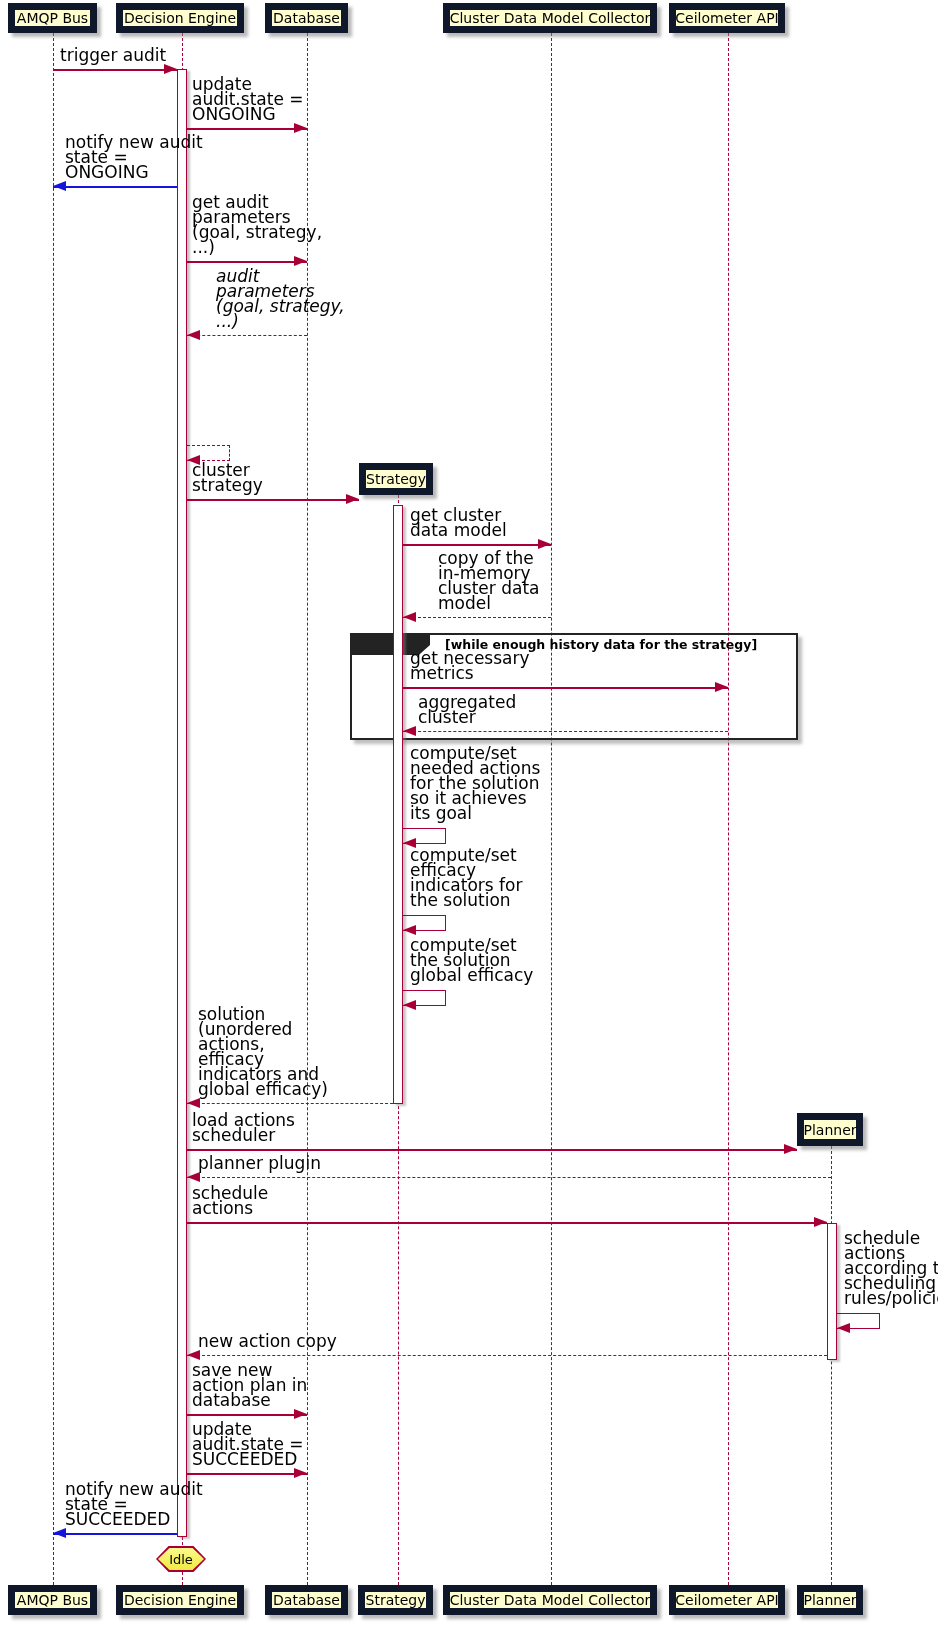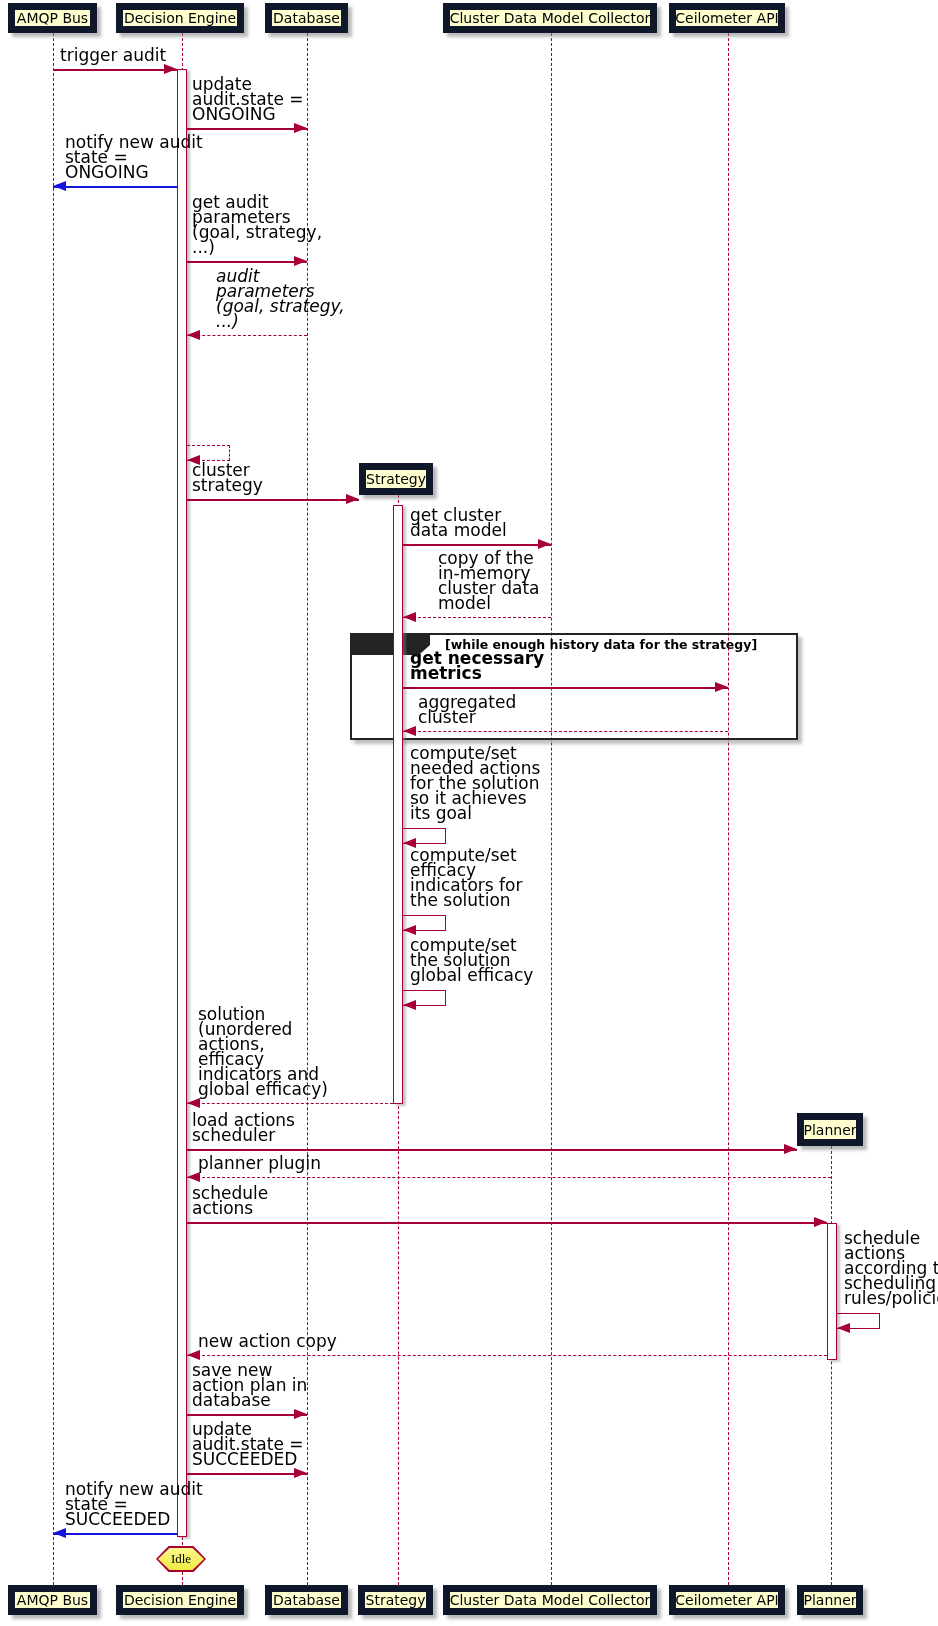--- a/index.html
+++ b/index.html
@@ -34,21 +34,21 @@
       clip-path:polygon(0 0,100% 0,100% 55%,86% 100%,0 100%);
       display:flex;align-items:center;justify-content:center;
       font-size:13px;font-weight:bold;}
   .loop-cond{position:absolute;font-size:12.5px;font-weight:bold;white-space:nowrap;z-index:4;}
   .hex-outer{position:absolute;background:#A80036;z-index:6;
       clip-path:polygon(25% 0,75% 0,100% 50%,75% 100%,25% 100%,0 50%);
       filter:drop-shadow(3px 3px 1px rgba(130,130,130,.5));}
   .hex-inner{position:absolute;left:2px;top:2px;right:2px;bottom:2px;
       background:linear-gradient(180deg,#FCFA8B,#F0E943);
       clip-path:polygon(25% 0,75% 0,100% 50%,75% 100%,25% 100%,0 50%);
-      display:flex;align-items:center;justify-content:center;font-size:13px;font-family:Liberation Serif, serif;}
+      display:flex;align-items:center;justify-content:center;font-size:13px;}
 </style>
 </head>
 <body>
 
 <div id="stage">
     <div class="lifeline" style="left: 53px; top: 33px; height: 1552px;"></div>
     <div class="lifeline" style="left: 182px; top: 33px; height: 1552px;"></div>
     <div class="lifeline" style="left: 307px; top: 33px; height: 1552px;"></div>
     <div class="lifeline" style="left: 398px; top: 495px; height: 1090px;"></div>
     <div class="lifeline" style="left: 551px; top: 33px; height: 1552px;"></div>
@@ -109,21 +109,21 @@
     <div class="msg-label" style="left: 410px; top: 508px;">get cluster
 data model</div>
     <div class="msg-line solid" style="left: 403px; top: 544px; width: 148px;"></div>
     <div class="ah right" style="left: 538px; top: 539px;"></div>
     <div class="msg-label" style="left: 418px; top: 551px; margin-left: 20px;">copy of the
 in-memory
 cluster data
 model</div>
     <div class="msg-line dashed" style="left: 403px; top: 617px; width: 148px;"></div>
     <div class="ah left" style="left: 403px; top: 612px;"></div>
-    <div class="msg-label" style="left: 410px; top: 651px; font-weight: bold;">get necessary
+    <div class="msg-label" style="left: 410px; top: 651px;">get necessary
 metrics</div>
     <div class="msg-line solid" style="left: 403px; top: 687px; width: 325px;"></div>
     <div class="ah right" style="left: 715px; top: 682px;"></div>
     <div class="msg-label" style="left: 418px; top: 695px;">aggregated
 cluster</div>
     <div class="msg-line dashed" style="left: 403px; top: 731px; width: 325px;"></div>
     <div class="ah left" style="left: 403px; top: 726px;"></div>
     <div class="msg-label" style="left: 410px; top: 746px;">compute/set
 needed actions
 for the solution

